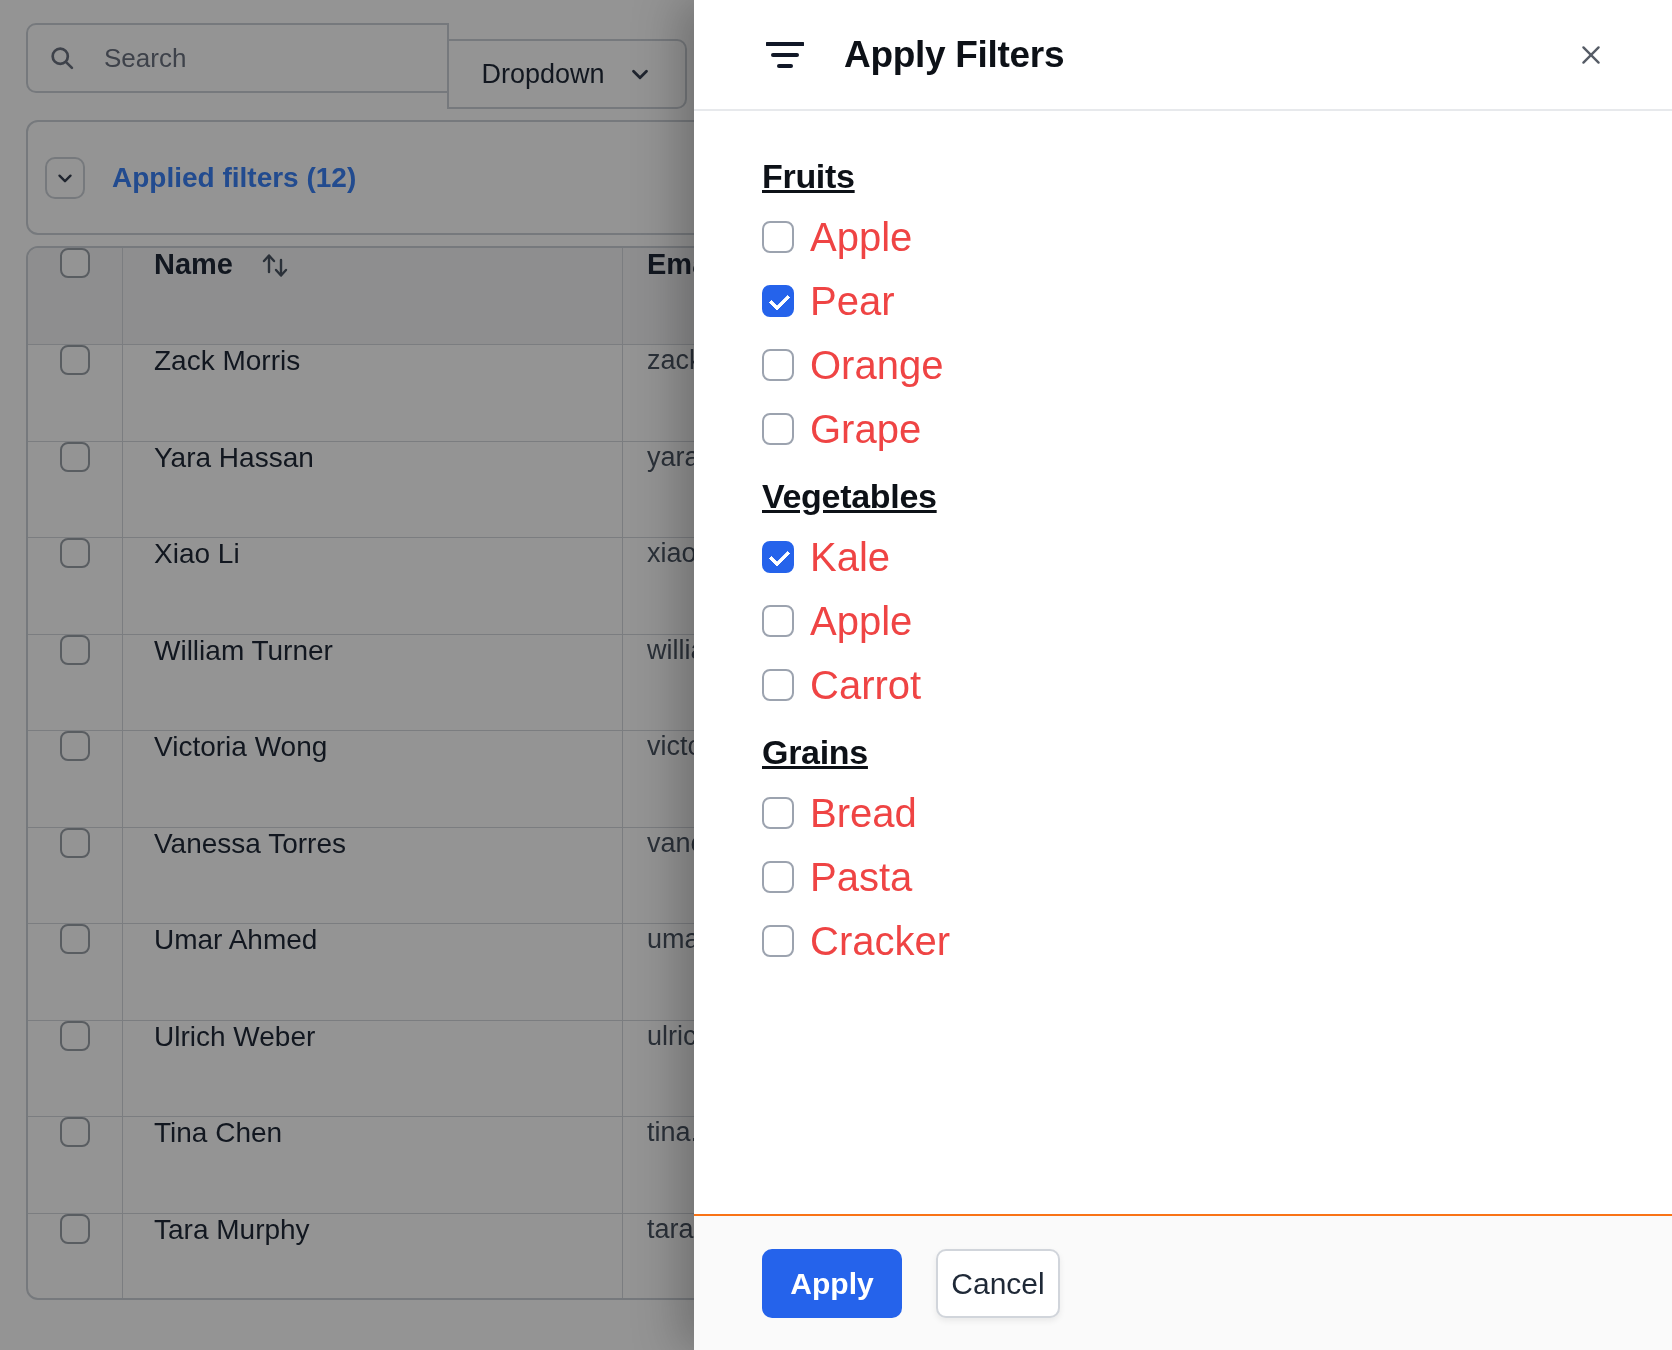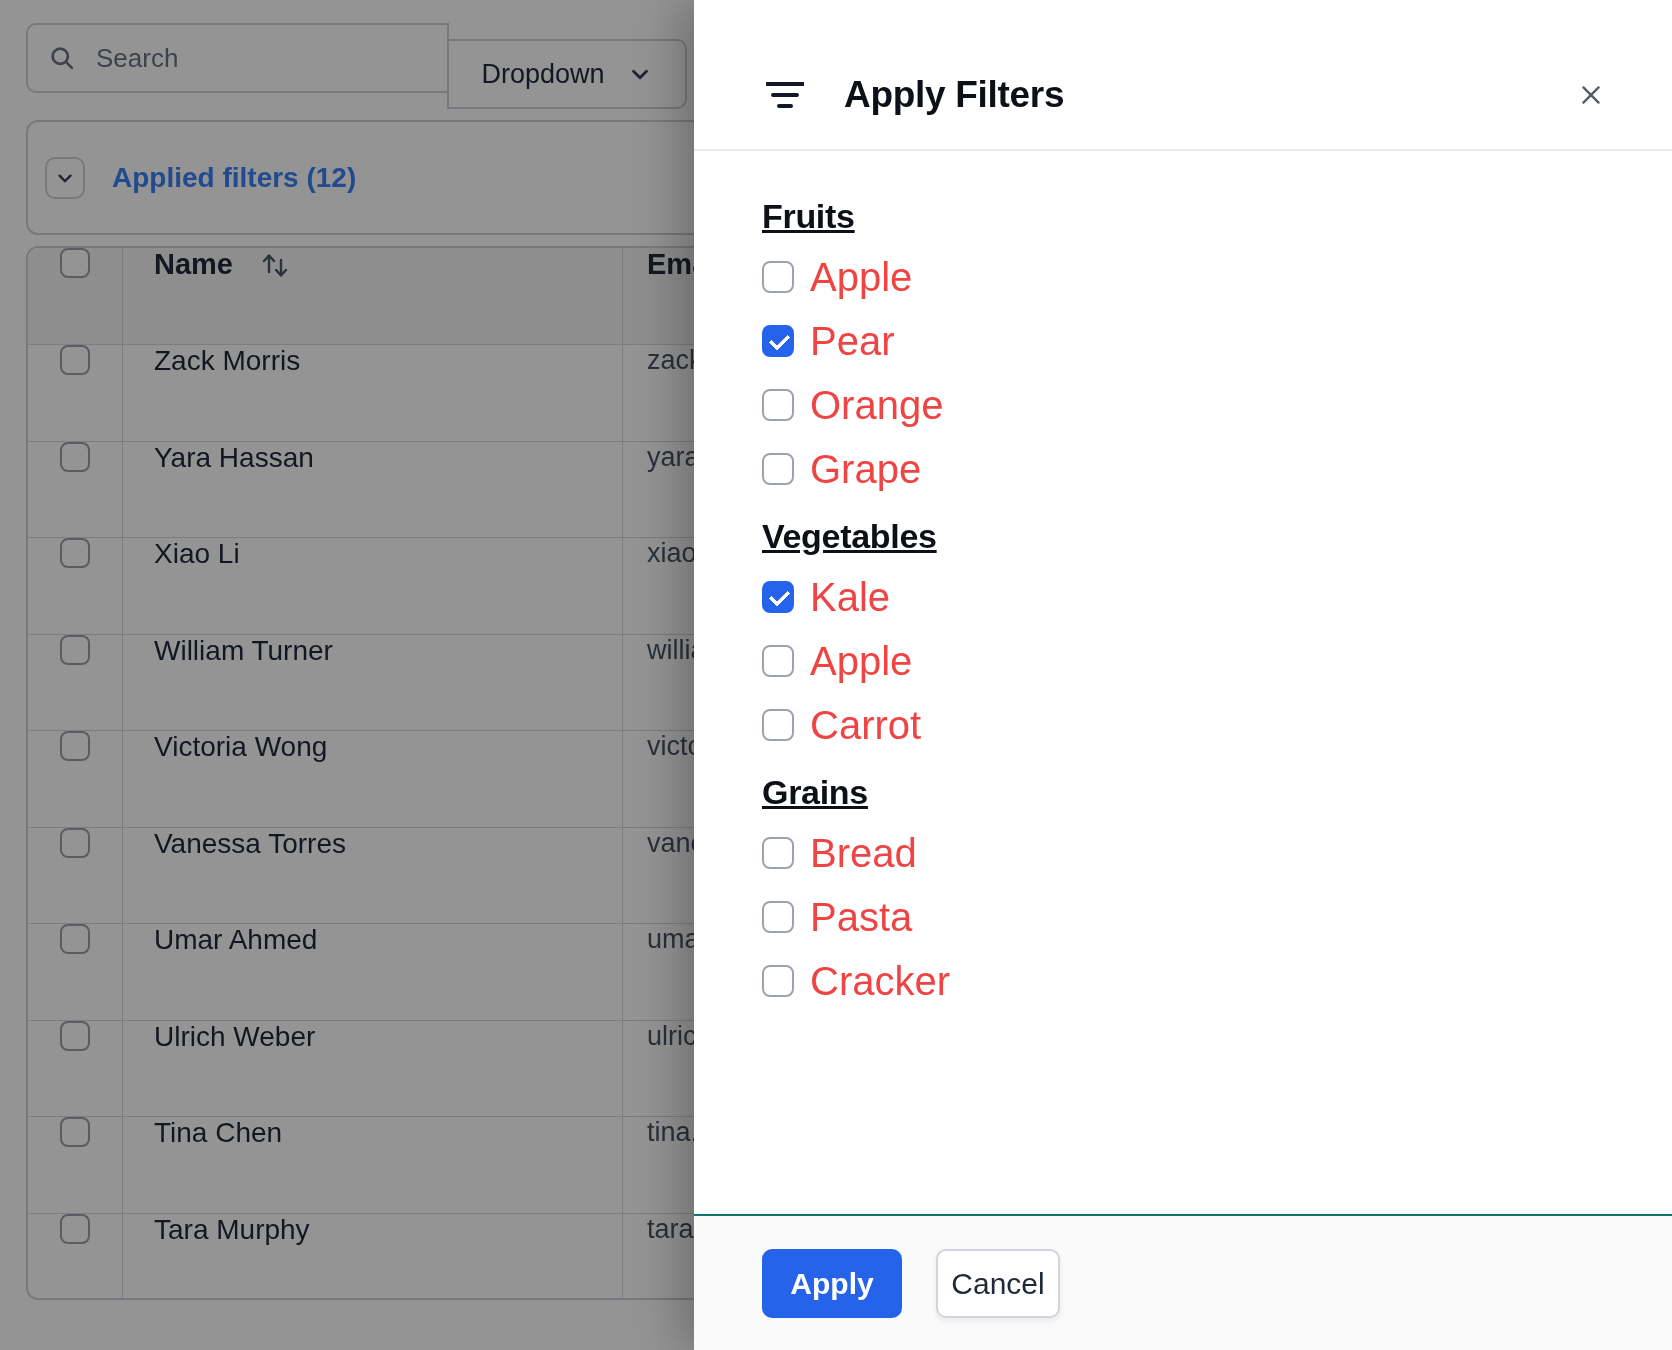--- a/index.html
+++ b/index.html
@@ -4,21 +4,21 @@
 <style>
   html,body{margin:0;padding:0;background:#fff;}
   .stage{position:relative;width:1672px;height:1350px;overflow:hidden;background:#ffffff;
          font-family:"Liberation Sans",sans-serif;color:#111827;}
 
   
   .page{position:absolute;inset:0;z-index:1;}
 
   .toolbar{position:absolute;left:26px;top:23px;height:70px;display:flex;}
   .search-box{box-sizing:border-box;width:423px;height:70px;border:2px solid #ccd1d7;
-              border-radius:10px 0 0 10px;background:#fff;display:flex;align-items:center;padding:0 16px 0 20px;}
+              border-radius:10px 0 0 10px;background:#fff;display:flex;align-items:center;padding:0 16px 0 20px;gap:8px;}
   .search-box svg{flex:0 0 auto;}
   .search-box input{border:0;outline:none;background:transparent;margin-left:18px;width:330px;
                     font:26px "Liberation Sans",sans-serif;color:#374151;}
   .search-box input::placeholder{color:#6b7280;}
   .dropdown-btn{box-sizing:border-box;margin-left:-2px;width:240px;height:70px;border:2px solid #ccd1d7;
                 border-radius:0 10px 10px 0;background:#fff;display:flex;align-items:center;
                 justify-content:center;gap:22px;cursor:pointer;margin-top:16px;}
   .dropdown-btn .lbl{font-size:27px;color:#1f2937;}
 
   .filters-card{box-sizing:border-box;position:absolute;left:26px;top:120px;width:1620px;height:115px;
@@ -46,39 +46,39 @@
   .tcb{box-sizing:border-box;width:30px;height:30px;border:2px solid #9aa0a8;border-radius:8px;
        background:#fff;cursor:pointer;}
 
   
   .dim{position:absolute;inset:0;background:rgba(0,0,0,0.42);z-index:10;}
 
   
   .panel{position:absolute;left:694px;top:0;width:978px;height:1350px;background:#ffffff;z-index:20;
          box-shadow:-14px 0 44px rgba(0,0,0,0.25);}
   .panel-header{box-sizing:border-box;height:111px;border-bottom:2px solid #e7e9ec;display:flex;
-                align-items:center;padding:0 64px 0 72px;margin-top:40px;}
+                align-items:center;padding:0 64px 0 72px;}
   .panel-title{margin-left:40px;font-size:37px;font-weight:700;color:#0d1117;letter-spacing:-0.3px;}
   .close-btn{margin-left:auto;background:none;border:0;padding:4px;cursor:pointer;display:flex;}
 
   .panel-body{padding:46px 40px 0 68px;}
   .section{margin-bottom:18px;}
   .section-heading{font-size:34px;line-height:38px;font-weight:700;color:#0d1117;margin:0 0 26px 0;
                    letter-spacing:-0.3px;text-decoration:underline;}
   .option{display:flex;align-items:center;gap:16px;height:32px;margin-bottom:32px;cursor:pointer;}
   .cb{box-sizing:border-box;position:relative;flex:0 0 32px;width:32px;height:32px;
       border:2px solid #9ca3af;border-radius:8px;background:#fff;}
   .cb.checked{background:#2563eb;border-color:#2563eb;}
   .cb.checked::after{content:"";position:absolute;left:6px;top:7px;width:15px;height:8px;
                      border-left:4px solid #fff;border-bottom:4px solid #fff;border-radius:1px;
                      transform:rotate(-45deg);}
   .option .lbl{font-size:40px;color:#ef4444;line-height:36px;}
 
   .panel-footer{box-sizing:border-box;position:absolute;left:0;right:0;top:1214px;bottom:0;
-                background:#fafafa;border-top:2px solid #0f766e;display:flex;align-items:flex-start;
+                background:#fafafa;border-top:2px solid #f97316;display:flex;align-items:flex-start;
                 gap:34px;padding:33px 4px 0 68px;}
   .btn{box-sizing:border-box;height:69px;border-radius:10px;font-family:"Liberation Sans",sans-serif;
        font-size:30px;display:flex;align-items:center;justify-content:center;cursor:pointer;}
   .btn-apply{width:140px;background:#2563eb;border:0;color:#ffffff;font-weight:600;}
   .btn-cancel{width:124px;background:#ffffff;border:2px solid #d1d5db;color:#1f2937;font-weight:500;
               box-shadow:0 3px 6px rgba(0,0,0,0.07);}
 </style>
 </head>
 <body>
 

